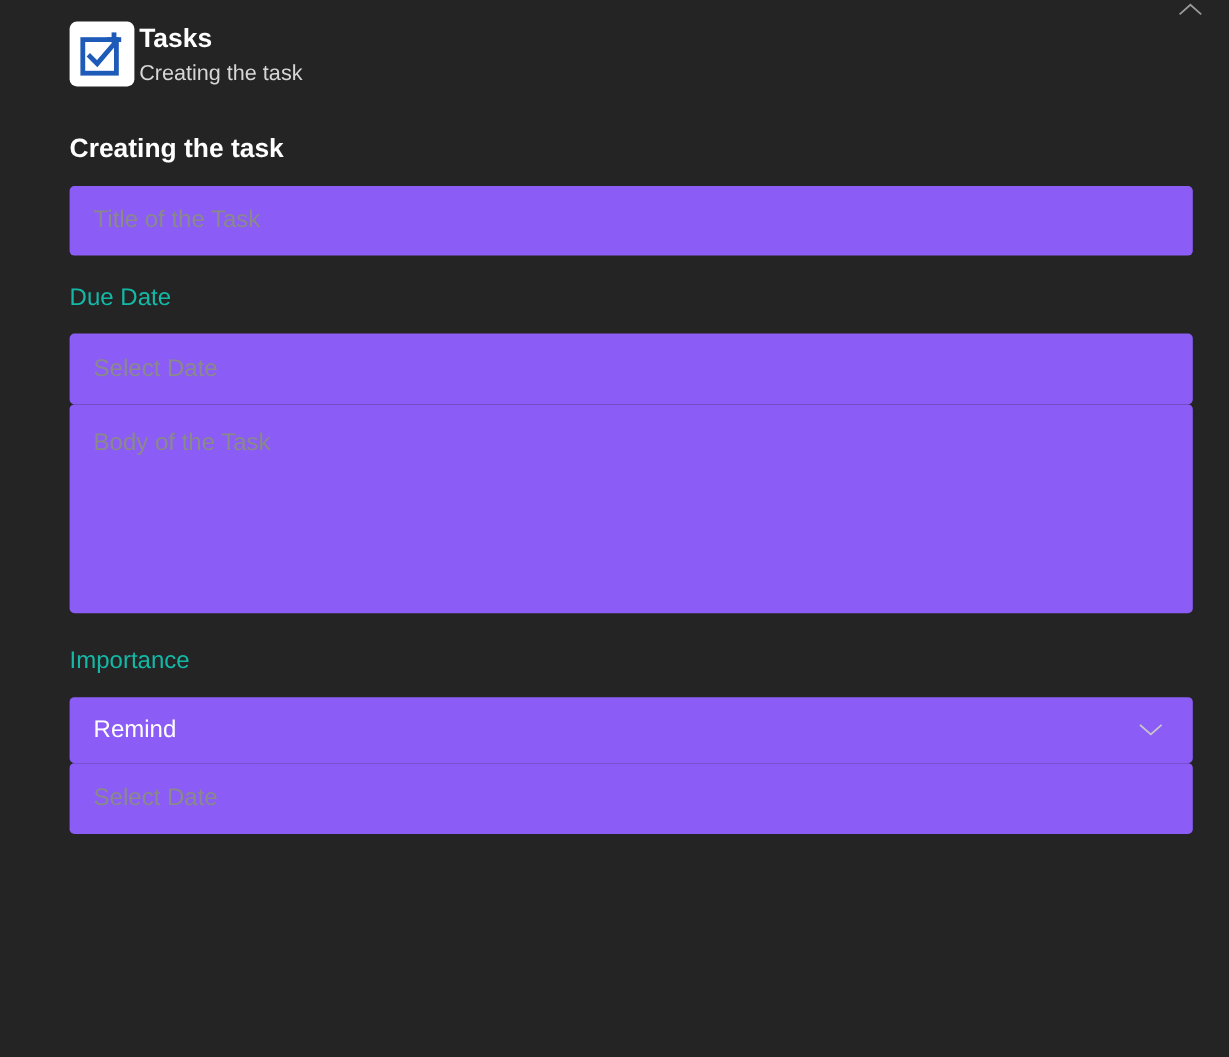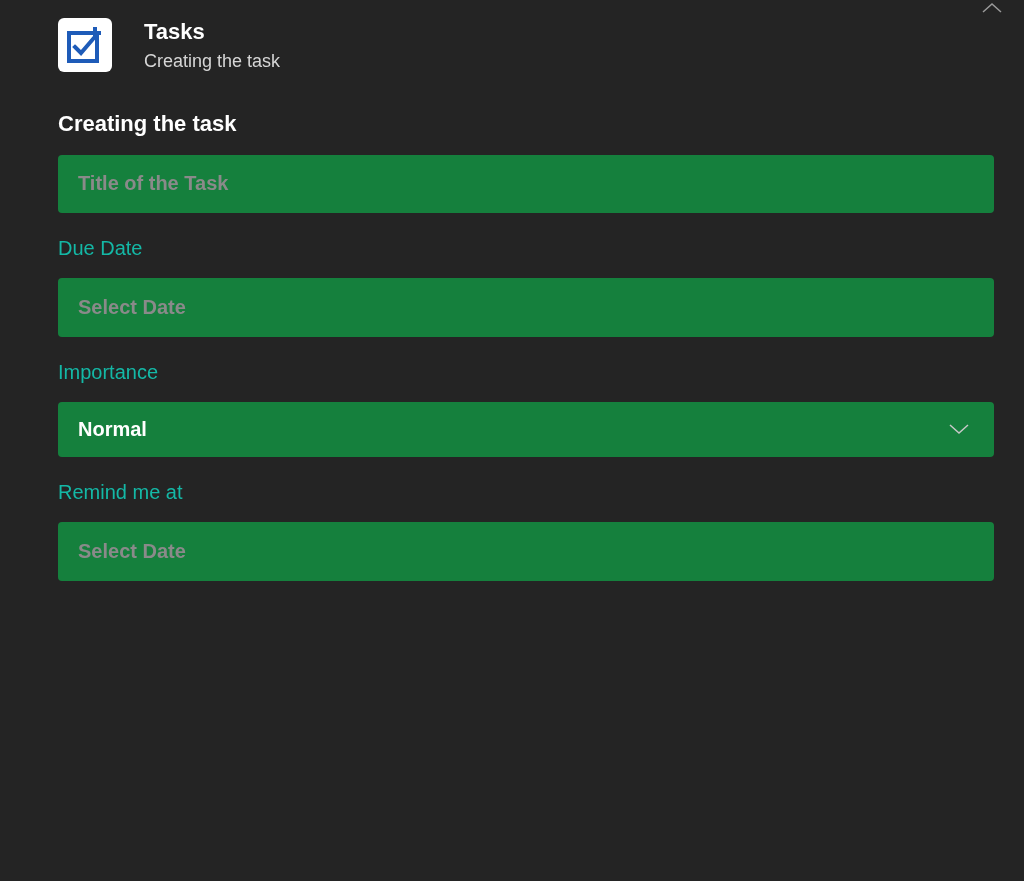--- a/index.html
+++ b/index.html
@@ -31,21 +31,21 @@
     .close-btn svg {
       width: 22px;
       height: 12px;
     }
     .container {
       padding: 18px 30px 0 58px;
     }
     .header {
       display: flex;
       align-items: flex-start;
-      gap: 32px;
+      gap: 4px;
       margin-bottom: 36px;
     }
     .app-icon {
       width: 54px;
       height: 54px;
       background-color: #ffffff;
       border-radius: 6px;
       display: flex;
       align-items: center;
       justify-content: center;
@@ -79,29 +79,28 @@
     }
     .field-label {
       font-size: 20px;
       font-weight: 400;
       color: #14b8a6;
       margin-bottom: 18px;
       margin-top: 24px;
     }
     .text-input, .date-input, .textarea-input, .select-input {
       width: 936px;
-      background-color: #15803d;
+      background-color: #8b5cf6;
       border: none;
       border-radius: 4px;
       padding: 16px 20px;
       font-size: 20px;
       font-family: inherit;
       color: #ffffff;
       outline: none;
-      font-weight: bold;
     }
     .text-input::placeholder, .date-input::placeholder, .textarea-input::placeholder {
       color: #8a8a8a;
     }
     .text-input {
       height: 58px;
     }
     .date-input {
       height: 59px;
     }
@@ -161,28 +160,30 @@
 
   <div class="form-group">
     <input type="text" class="text-input" placeholder="Title of the Task" style="">
   </div>
 
   <div class="field-label">Due Date</div>
   <div class="form-group">
     <input type="text" class="date-input" placeholder="Select Date" style="">
   </div>
 
+  <div class="form-group">
+    <textarea class="textarea-input" placeholder="Body of the Task" style=""></textarea>
+  </div>
 
   <div class="field-label">Importance</div>
   <div class="form-group">
     <div class="select-input">
-      <span class="select-value">Normal</span>
+      <span class="select-value">Remind</span>
       <svg class="chevron" viewBox="0 0 22 14" fill="none" stroke="currentColor" stroke-width="1.5">
         <path d="M2 3 L11 11 L20 3"></path>
       </svg>
     </div>
   </div>
 
-  <div class="field-label">Remind me at</div>
   <div class="form-group">
     <input type="text" class="date-input" placeholder="Select Date" style="">
   </div>
 </div>
 
 </body></html>

